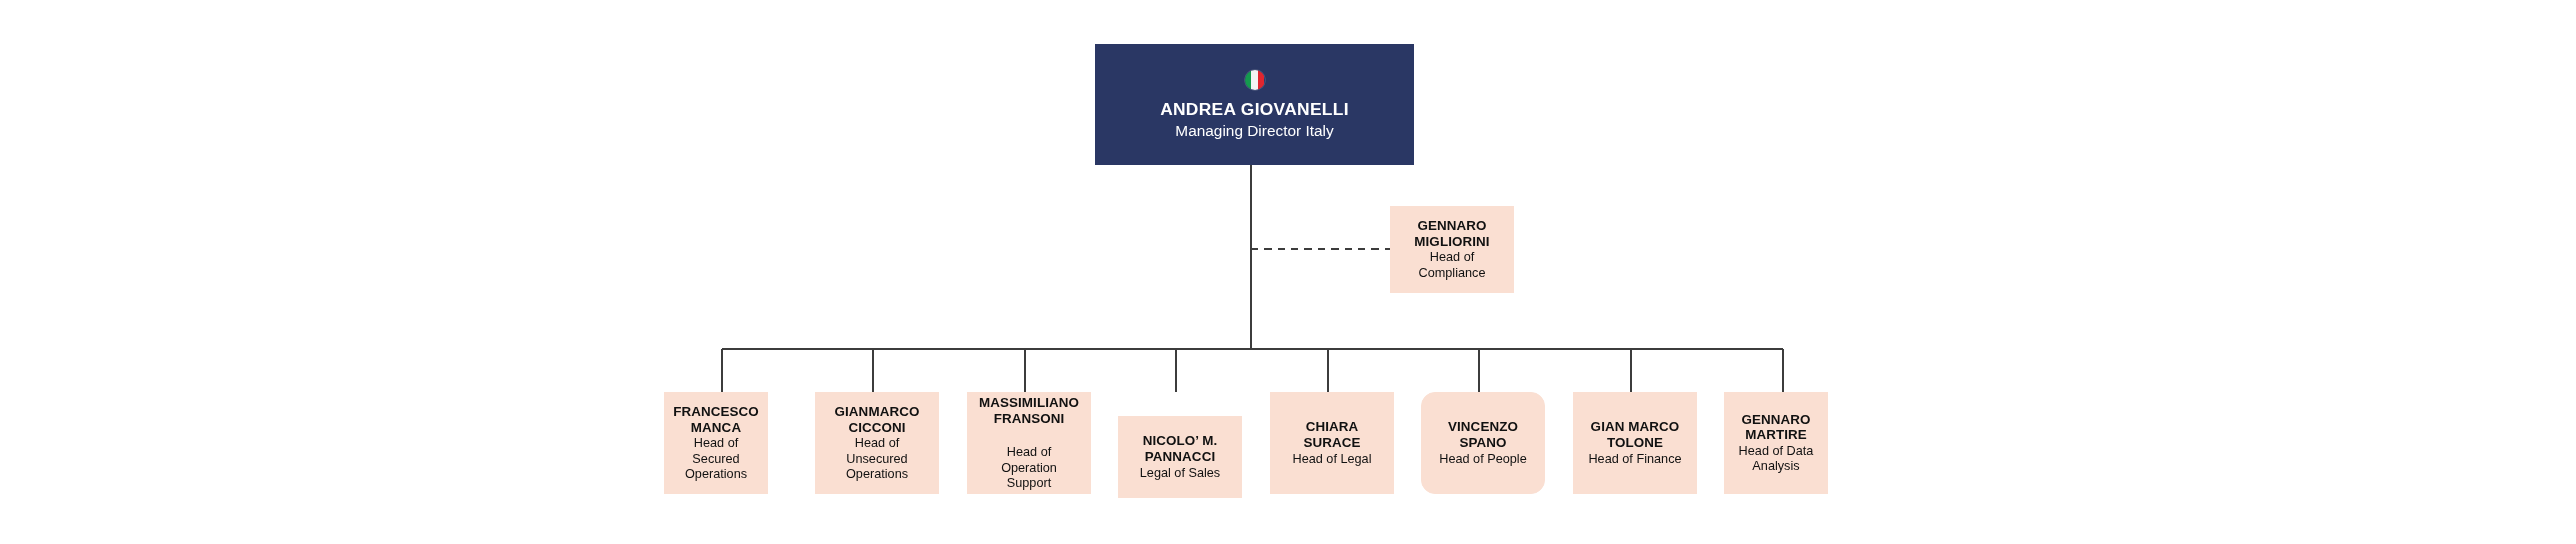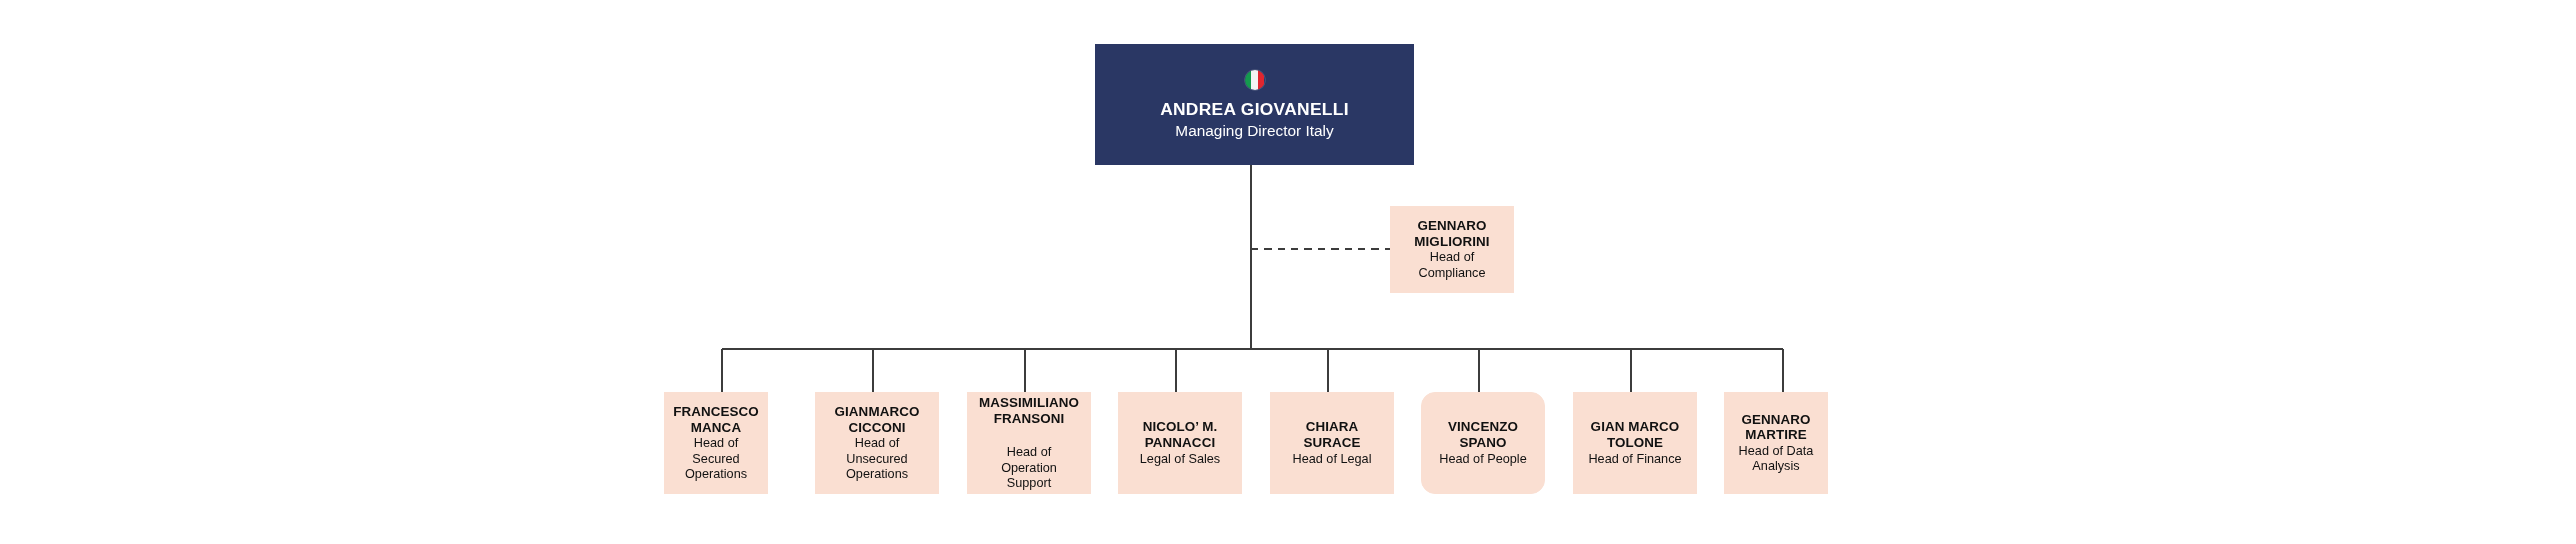--- a/index.html
+++ b/index.html
@@ -110,21 +110,21 @@
   </div>
 
   <div class="node leaf" style="left:967px;top:392px;width:124px;height:102px;gap:18px;">
     <div class="person-name">MASSIMILIANO
 FRANSONI</div>
     <div class="person-title">Head of
 Operation
 Support</div>
   </div>
 
-  <div class="node leaf" style="left:1118px;top:392px;width:124px;height:102px;">
+  <div class="node leaf" style="left:1118px;top:416px;width:124px;height:82px;">
     <div class="person-name">NICOLO’ M.
 PANNACCI</div>
     <div class="person-title">Legal of Sales</div>
   </div>
 
   <div class="node leaf" style="left:1270px;top:392px;width:124px;height:102px;">
     <div class="person-name">CHIARA
 SURACE</div>
     <div class="person-title">Head of Legal</div>
   </div>

